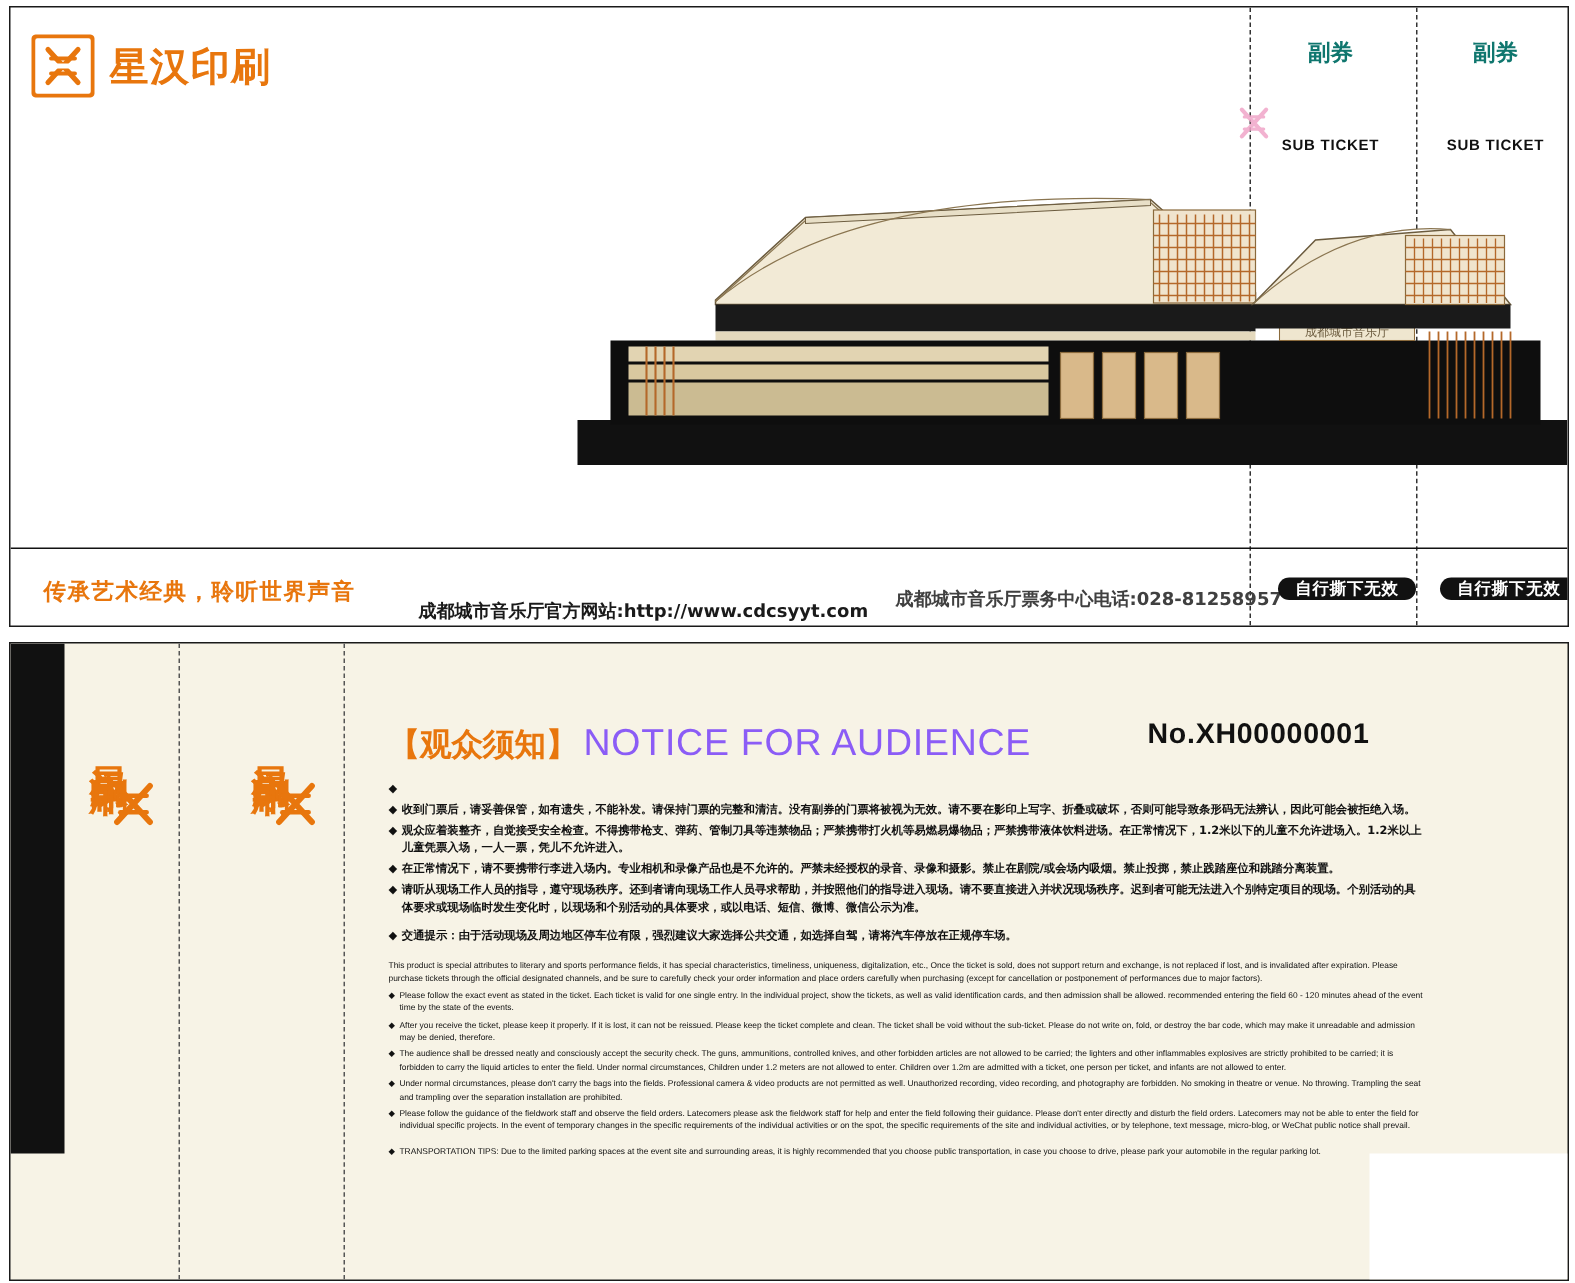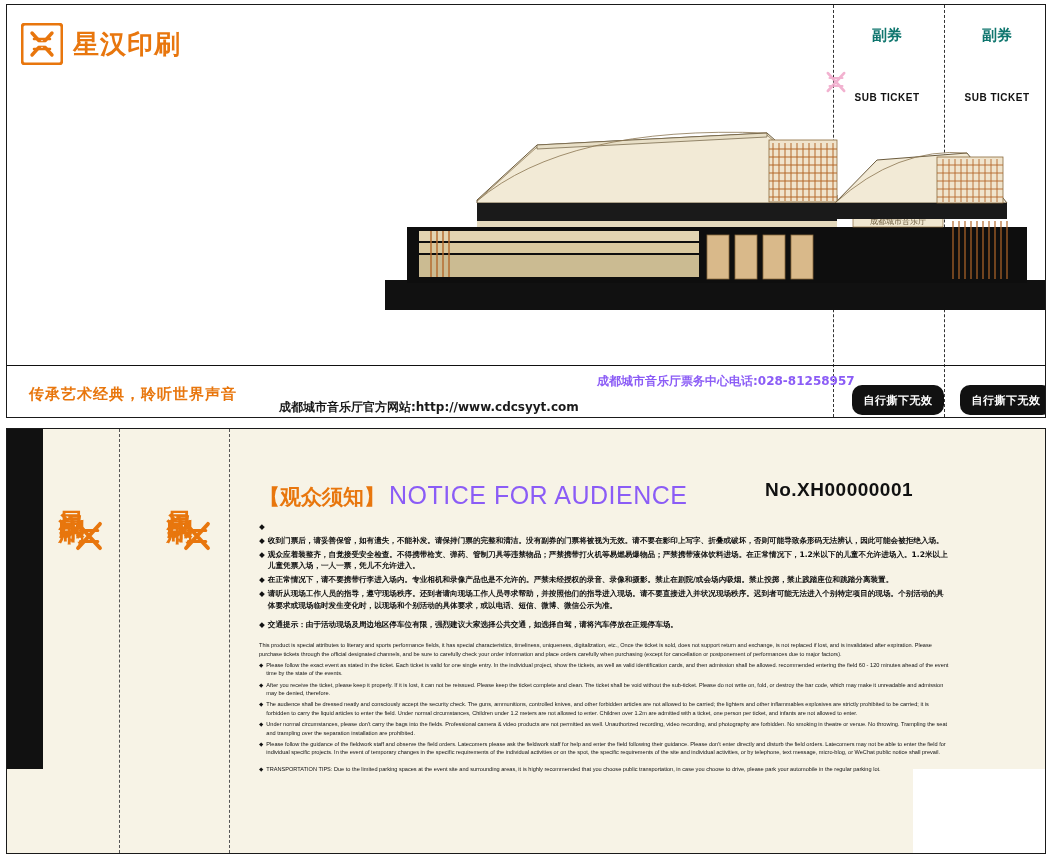--- a/index.html
+++ b/index.html
@@ -131,30 +131,30 @@
     left: 272px;
     top: 394px;
     font-size: 12px;
     font-weight: bold;
     color: #1a1a1a;
     font-family: "DejaVu Sans", sans-serif;
   }
   .foot-phone {
     position: absolute;
     left: 590px;
-    top: 368px;
+    top: 386px;
     font-size: 12px;
     font-weight: bold;
-    color: #8b5cf6;
+    color: #404040;
     font-family: "DejaVu Sans", sans-serif;
   }
   .tear-btn {
     position: absolute;
     top: 380px;
-    height: 30px;
+    height: 15px;
     background: #111111;
     color: #ffffff;
     font-size: 11px;
     font-weight: bold;
     font-family: "DejaVu Sans", sans-serif;
     border-radius: 10px;
     display: flex;
     align-items: center;
     justify-content: center;
     letter-spacing: 0.5px;

